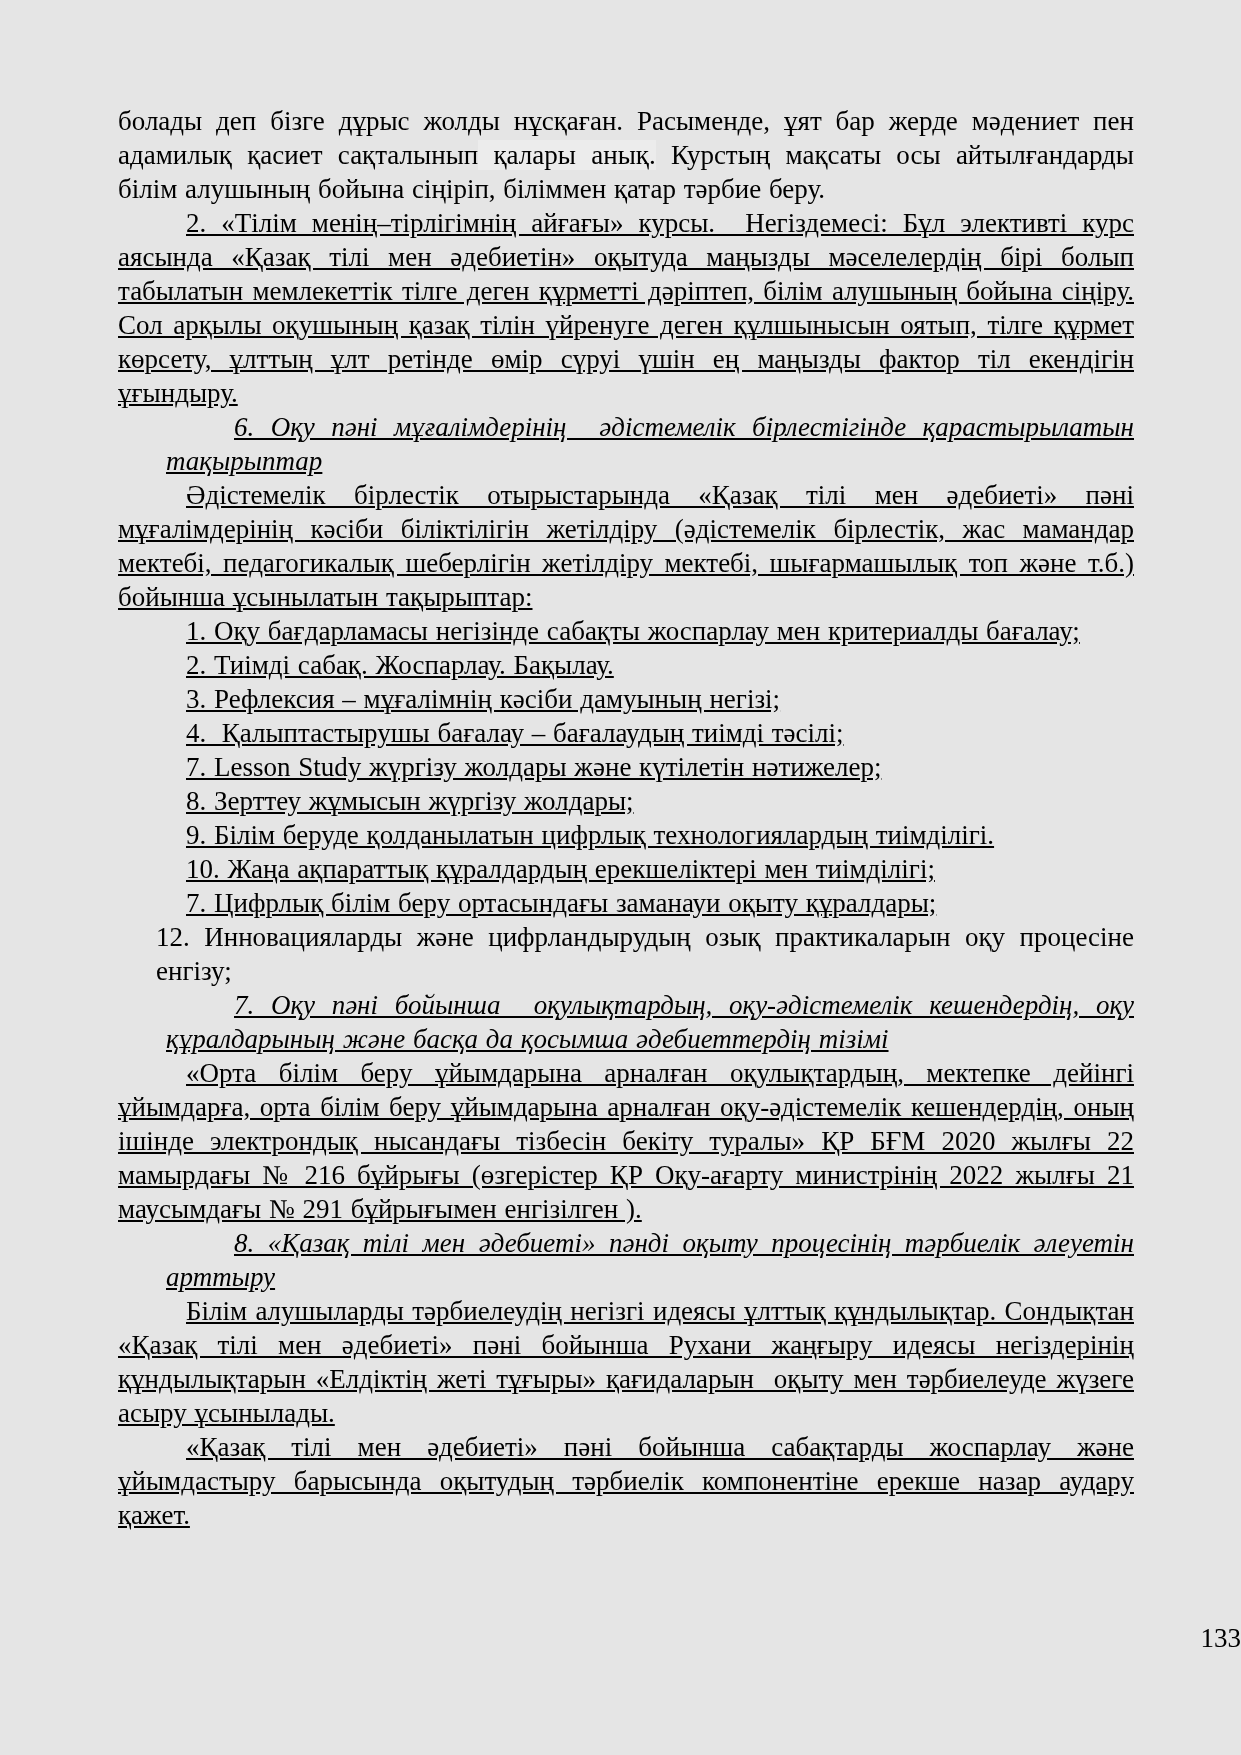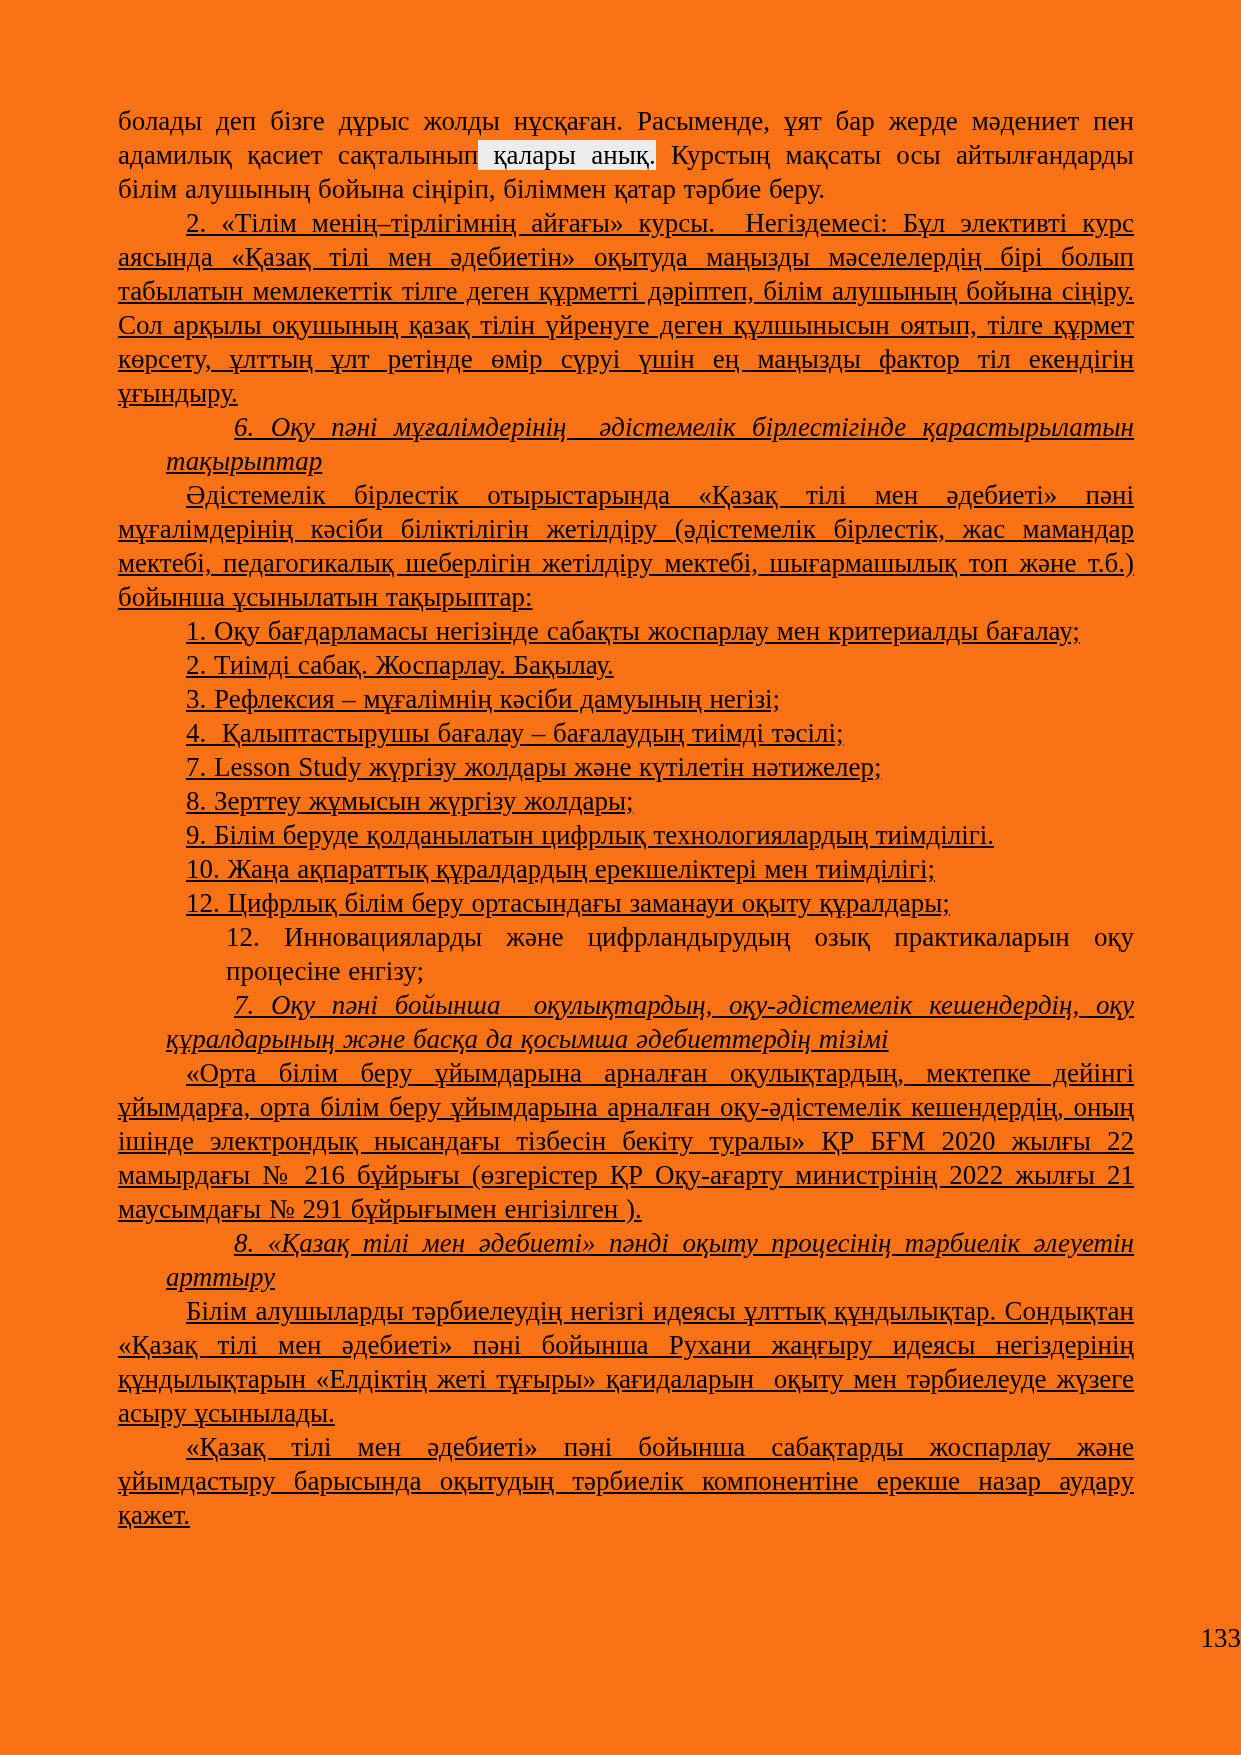--- a/index.html
+++ b/index.html
@@ -8,40 +8,40 @@
     height: 1755px;
     background: #ffffff;
     position: relative;
     font-family: "Liberation Serif", "DejaVu Serif", serif;
     color: #000000;
     overflow: hidden;
   }
   .page {
     position: absolute;
     inset: 0;
-    background: #f97316;
+    background: #e5e5e5;
   }
   .doc {
     position: absolute;
     left: 118px;
     top: 104px;
     width: 1016px;
   }
   .doc p {
     margin: 0;
     padding: 0;
     font-size: 27px;
     line-height: 34px;
     text-align: justify;
     text-indent: 0;
     word-spacing: 1px;
   }
   .doc p.indent { text-indent: 68px; text-decoration: underline; }
   .doc p.italic { font-style: italic; margin-left: 48px; }
-  .doc p.block { margin-left: 108px; }
+  .doc p.block { margin-left: 38px; }
   .hl { background: #ececec; }
   .pagenum {
     position: absolute;
     top: 1621px;
     left: 0;
     width: 100%;
     text-align: right;
     font-size: 27px;
     line-height: 34px;
   }
@@ -56,21 +56,21 @@
       <p class="italic indent"><span>6. Оқу пәні мұғалімдерінің&nbsp; әдістемелік бірлестігінде қарастырылатын тақырыптар</span></p>
       <p class="body indent"><span>Әдістемелік бірлестік отырыстарында «Қазақ тілі мен әдебиеті» пәні мұғалімдерінің кәсіби біліктілігін жетілдіру (әдістемелік бірлестік, жас мамандар мектебі, педагогикалық шеберлігін жетілдіру мектебі, шығармашылық топ және т.б.) бойынша ұсынылатын тақырыптар:</span></p>
       <p class="body indent"><span>1. Оқу бағдарламасы негізінде сабақты жоспарлау мен критериалды бағалау;</span></p>
       <p class="body indent"><span>2. Тиімді сабақ. Жоспарлау. Бақылау.</span></p>
       <p class="body indent"><span>3. Рефлексия – мұғалімнің кәсіби дамуының негізі;</span></p>
       <p class="body indent"><span>4.&nbsp; Қалыптастырушы бағалау – бағалаудың тиімді тәсілі;</span></p>
       <p class="body indent"><span>7. Lesson Study жүргізу жолдары және күтілетін нәтижелер;</span></p>
       <p class="body indent"><span>8. Зерттеу жұмысын жүргізу жолдары;</span></p>
       <p class="body indent"><span>9. Білім беруде қолданылатын цифрлық технологиялардың тиімділігі.</span></p>
       <p class="body indent"><span>10. Жаңа ақпараттық құралдардың ерекшеліктері мен тиімділігі;</span></p>
-      <p class="body indent"><span>12. Цифрлық білім беру ортасындағы заманауи оқыту құралдары;</span></p>
+      <p class="body indent"><span>7. Цифрлық білім беру ортасындағы заманауи оқыту құралдары;</span></p>
       <p class="block"><span>12. Инновацияларды және цифрландырудың озық практикаларын оқу процесіне енгізу;</span></p>
       <p class="italic indent"><span>7. Оқу пәні бойынша&nbsp; оқулықтардың, оқу-әдістемелік кешендердің, оқу құралдарының және басқа да қосымша әдебиеттердің тізімі</span></p>
       <p class="body indent"><span>«Орта білім беру ұйымдарына арналған оқулықтардың, мектепке дейінгі ұйымдарға, орта білім беру ұйымдарына арналған оқу-әдістемелік кешендердің, оның ішінде электрондық нысандағы тізбесін бекіту туралы» ҚР БҒМ 2020 жылғы 22 мамырдағы № 216 бұйрығы (өзгерістер ҚР Оқу-ағарту министрінің 2022 жылғы 21 маусымдағы № 291 бұйрығымен енгізілген ).</span></p>
       <p class="italic indent"><span>8. «Қазақ тілі мен әдебиеті» пәнді оқыту процесінің тәрбиелік әлеуетін арттыру</span></p>
       <p class="body indent"><span>Білім алушыларды тәрбиелеудің негізгі идеясы ұлттық құндылықтар. Сондықтан «Қазақ тілі мен әдебиеті» пәні бойынша Рухани жаңғыру идеясы негіздерінің құндылықтарын «Елдіктің жеті тұғыры» қағидаларын&nbsp; оқыту мен тәрбиелеуде жүзеге асыру ұсынылады.</span></p>
       <p class="body indent"><span>«Қазақ тілі мен әдебиеті» пәні бойынша сабақтарды жоспарлау және ұйымдастыру барысында оқытудың тәрбиелік компонентіне ерекше назар аудару қажет.</span></p>
     </div>
   <div class="pagenum">133</div>
 </div>
 

